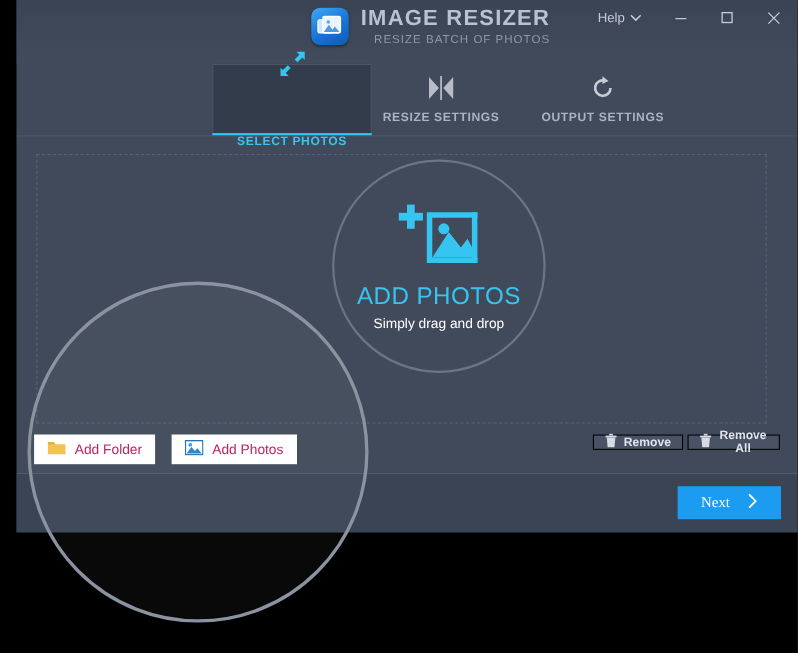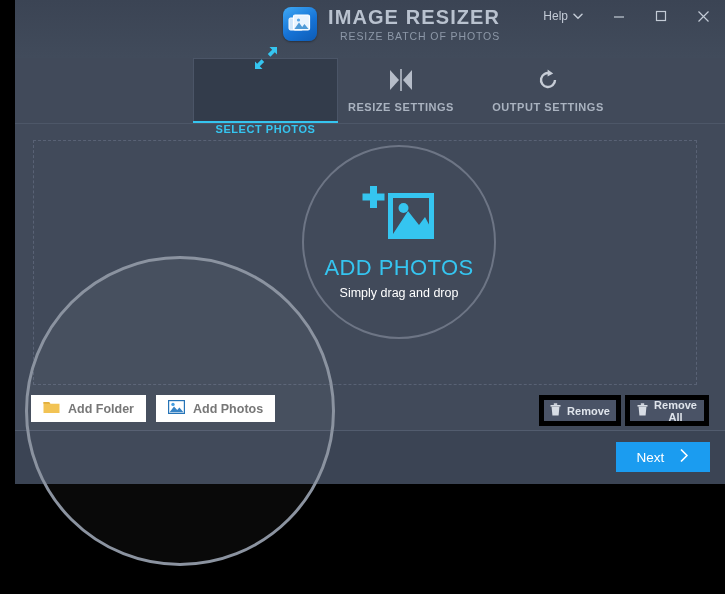--- a/index.html
+++ b/index.html
@@ -191,33 +191,33 @@
     top: 0;
     height: 27px;
     background: #ffffff;
     border: none;
     display: flex;
     align-items: center;
     gap: 8px;
     padding: 0 12px;
     font-family: "Liberation Sans", sans-serif;
     font-size: 12.5px;
-    font-weight: bold;
-    color: #737373;
+    font-weight: normal;
+    color: #be185d;
     cursor: default;
   }
   #btn-add-folder { left: 16px; }
   #btn-add-photos { left: 141px; }
 
   .btn-dark {
     position: absolute;
     top: 0;
-    height: 31px;
+    height: 14px;
     background: #4a5366;
-    border: 5px solid #000000;
+    border: 1px solid #000000;
     display: flex;
     align-items: center;
     justify-content: center;
     gap: 6px;
     padding: 0 10px;
     font-family: "Liberation Sans", sans-serif;
     font-size: 11px;
     font-weight: bold;
     color: #dfe4eb;
     cursor: default;
@@ -243,21 +243,21 @@
     left: 601px;
     top: 11px;
     width: 94px;
     height: 30px;
     background: #1b9cf0;
     border: none;
     display: flex;
     align-items: center;
     justify-content: center;
     gap: 16px;
-    font-family: Liberation Sans, sans-serif;
+    font-family: Liberation Serif, serif;
     font-size: 13.5px;
     color: #ffffff;
     cursor: default;
   }
 
   
   #zoom-circle {
     position: absolute;
     left: 25px;
     top: 256px;

